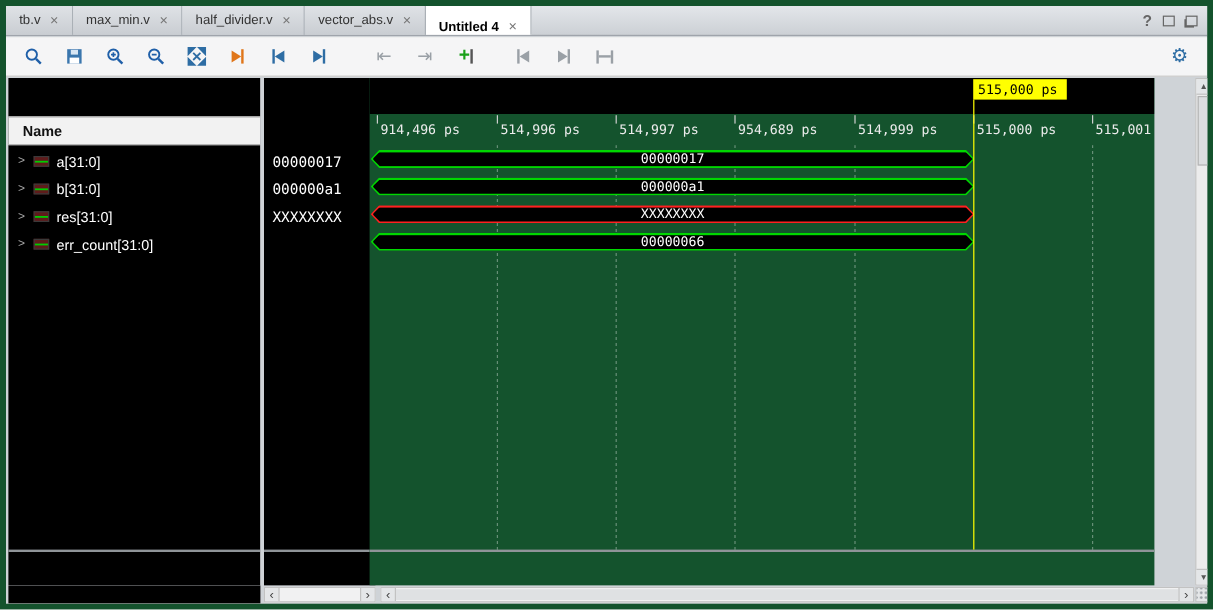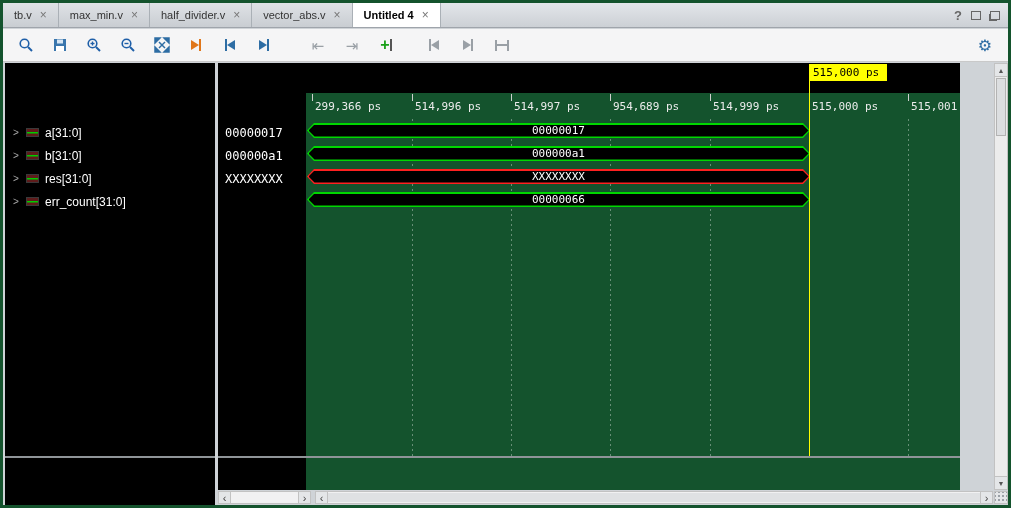--- a/index.html
+++ b/index.html
@@ -1,26 +1,26 @@
 <!DOCTYPE html>
 <html><head>
 <meta charset="utf-8">
 <style>
   html,body{margin:0;padding:0;background:#fff;}
   *{box-sizing:border-box;}
-  .window{position:relative;width:1011px;height:508px;border:3px solid #14532d;background:#cfd3d7;
+  .window{position:relative;width:1011px;height:508px;border:5px solid #14532d;background:#cfd3d7;
           font-family:"Liberation Sans",sans-serif;overflow:hidden;}
   .mono{font-family:"DejaVu Sans Mono",monospace;}
 
   
   .tabbar{position:absolute;left:0;top:0;right:0;height:25px;background:linear-gradient(#e3e6ea,#ccd0d5);
           border-bottom:1px solid #9fa4ab;display:flex;}
   .tab{display:flex;align-items:center;gap:8px;padding:0 11px;border-right:1px solid #aab0b6;
        font-size:11px;color:#333;background:linear-gradient(#dfe2e6,#c9cdd2);cursor:default;}
-  .tab.active{background:#fff;color:#000;font-weight:bold;}
+  .tab.active{background:#fff;color:#000;font-weight:bold;align-items:flex-end;}
   .tab .close{color:#777;font-size:12px;font-weight:normal;}
   .tabbar-controls{position:absolute;right:8px;top:0;height:25px;display:flex;align-items:center;gap:9px;color:#555;}
   .help-glyph{font-size:13px;font-weight:bold;color:#666;}
   .sq{width:10px;height:9px;border:1px solid #666;}
   .sq2{width:10px;height:9px;border:1px solid #666;box-shadow:-2px 2px 0 -1px #666;}
 
   
   .toolbar{position:absolute;left:0;top:26px;right:0;height:33px;background:#f5f5f6;border-bottom:1px solid #c9c9c9;
            display:flex;align-items:center;padding:0 10px;gap:8px;}
   .tbtn{width:26px;height:24px;display:flex;align-items:center;justify-content:center;border-radius:2px;cursor:pointer;}
@@ -200,20 +200,21 @@
     </div>
     <div class="tbtn">
       <span class="snap-ic"></span>
     </div>
     <div class="tbtn gear">⚙</div>
   </div>
 
   <div class="workspace">
 
     <div class="panel panel-name">
+      <div class="colhead">Name</div>
       <div class="rows">
         <div class="srow">
           <span class="expander">&gt;</span>
           <span class="sigicon"></span>
           <span>a[31:0]</span>
         </div>
         <div class="srow">
           <span class="expander">&gt;</span>
           <span class="sigicon"></span>
           <span>b[31:0]</span>
@@ -246,21 +247,21 @@
     <div class="splitter" style="left:308px"></div>
 
     <div class="wavewrap">
       <div class="topstrip">
         <div class="cursorbox mono" style="--c: #ffff00;">515,000 ps</div>
       </div>
 
       <div class="ruler mono">
         <div class="tick" style="left:6px">
             <div class="tickmark"></div>
-            <div class="ticklabel">299,366 ps</div>
+            <div class="ticklabel">914,496 ps</div>
           </div>
         <div class="tick" style="left:106px">
             <div class="tickmark"></div>
             <div class="ticklabel">514,996 ps</div>
           </div>
         <div class="tick" style="left:205px">
             <div class="tickmark"></div>
             <div class="ticklabel">514,997 ps</div>
           </div>
         <div class="tick" style="left:304px">

